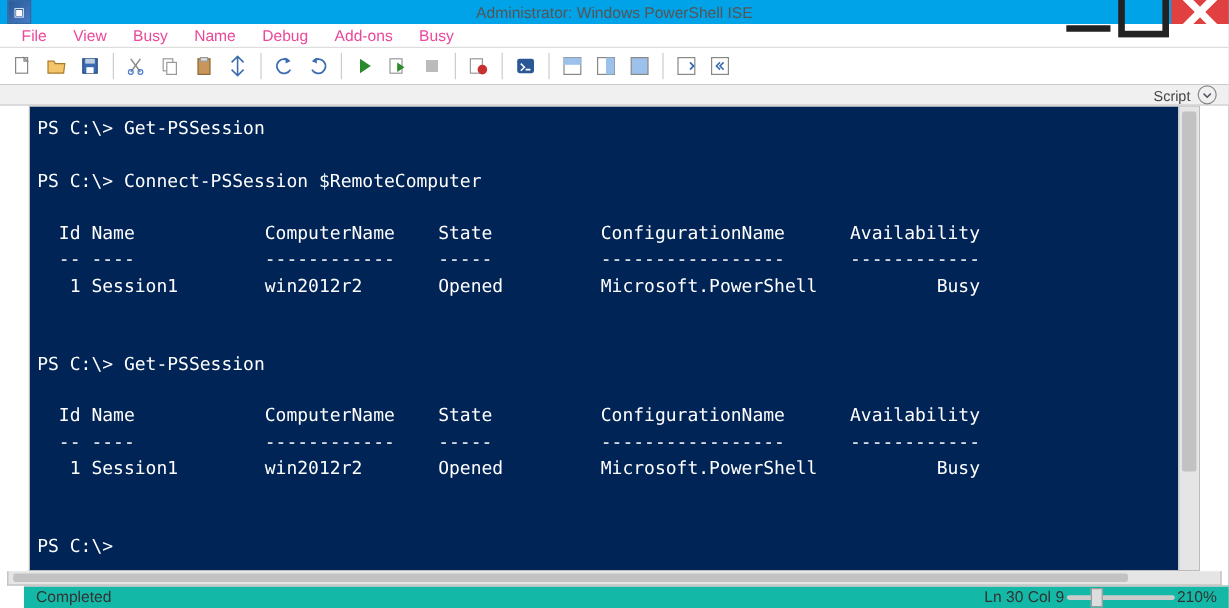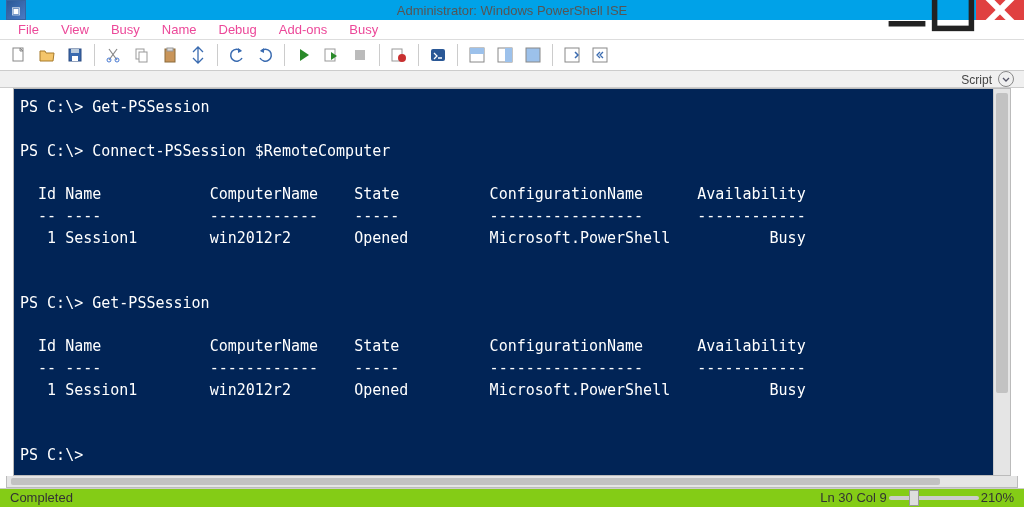--- a/index.html
+++ b/index.html
@@ -107,21 +107,21 @@
     font-size:10px;color:#555;
   }
 
   
   .consolewrap {
     flex:1;
     position:relative;
     display:flex;
     background:#fff;
     border:1px solid #bbb;
-    margin:0 13px;
+    margin:0 24px;
   }
   .console {
     flex:1;
     background:#012456;
     color:#fff;
     font-family:Consolas,"Lucida Console",monospace;
     font-size:15px;
     line-height:1.45;
     padding:8px 6px;
     white-space:pre;
@@ -151,28 +151,29 @@
   .hscroll .thumb {
     position:absolute; top:2px; bottom:2px;
     left:4px; width:92%;
     background:#c2c2c2;
     border-radius:2px;
   }
 
   
   .statusbar {
     height:28px;
-    background:#84cc16;
+    background:#14b8a6;
     display:flex;
     align-items:center;
     font-size:13px;
     color:#333;
     padding:0 10px;
     gap:2px;
     border-top:1px solid #ccc;
+    margin-left:20px;
   }
   .statusbar .spacer { flex:1; }
   .zoom-slider {
     width:90px;height:4px;background:#ccc;
     position:relative;border-radius:2px;
     display:flex;align-items:center;
   }
   .zoom-slider .knob {
     width:10px;height:16px;background:#ddd;
     border:1px solid #999;

